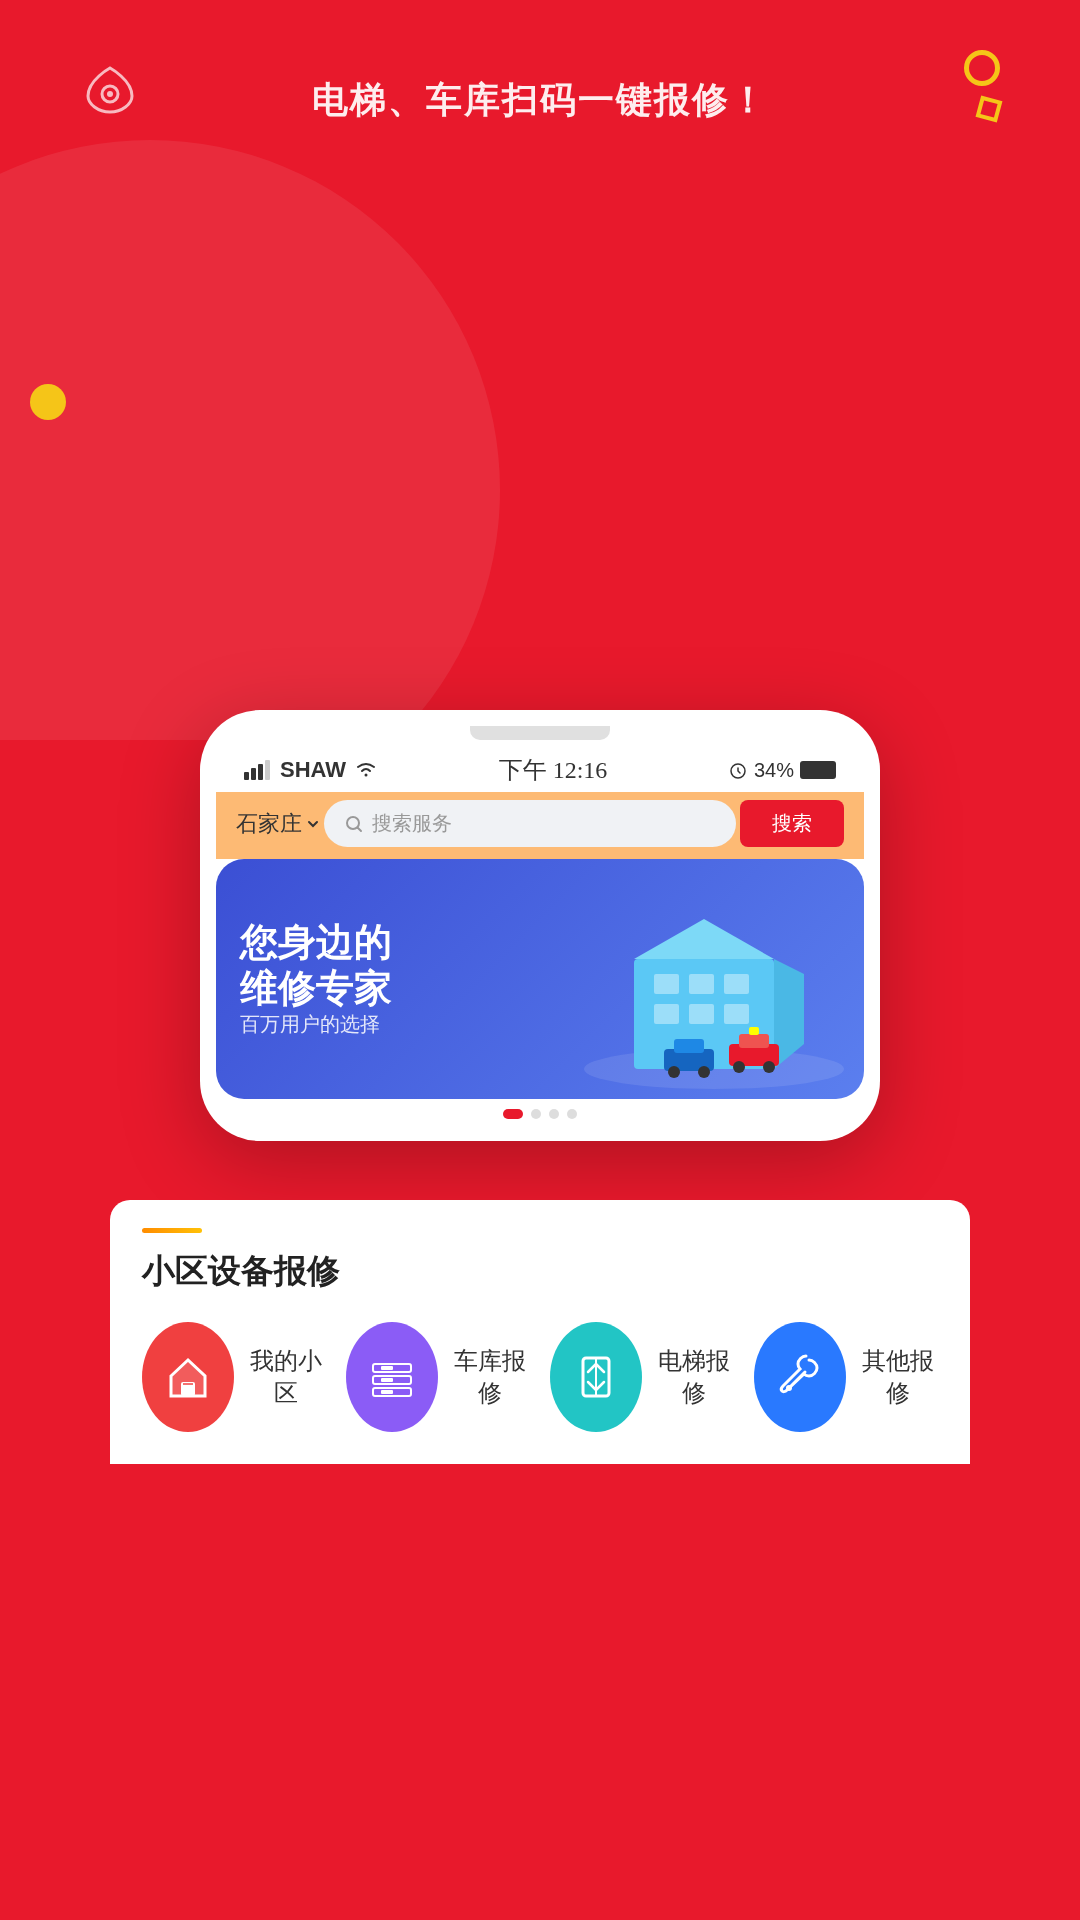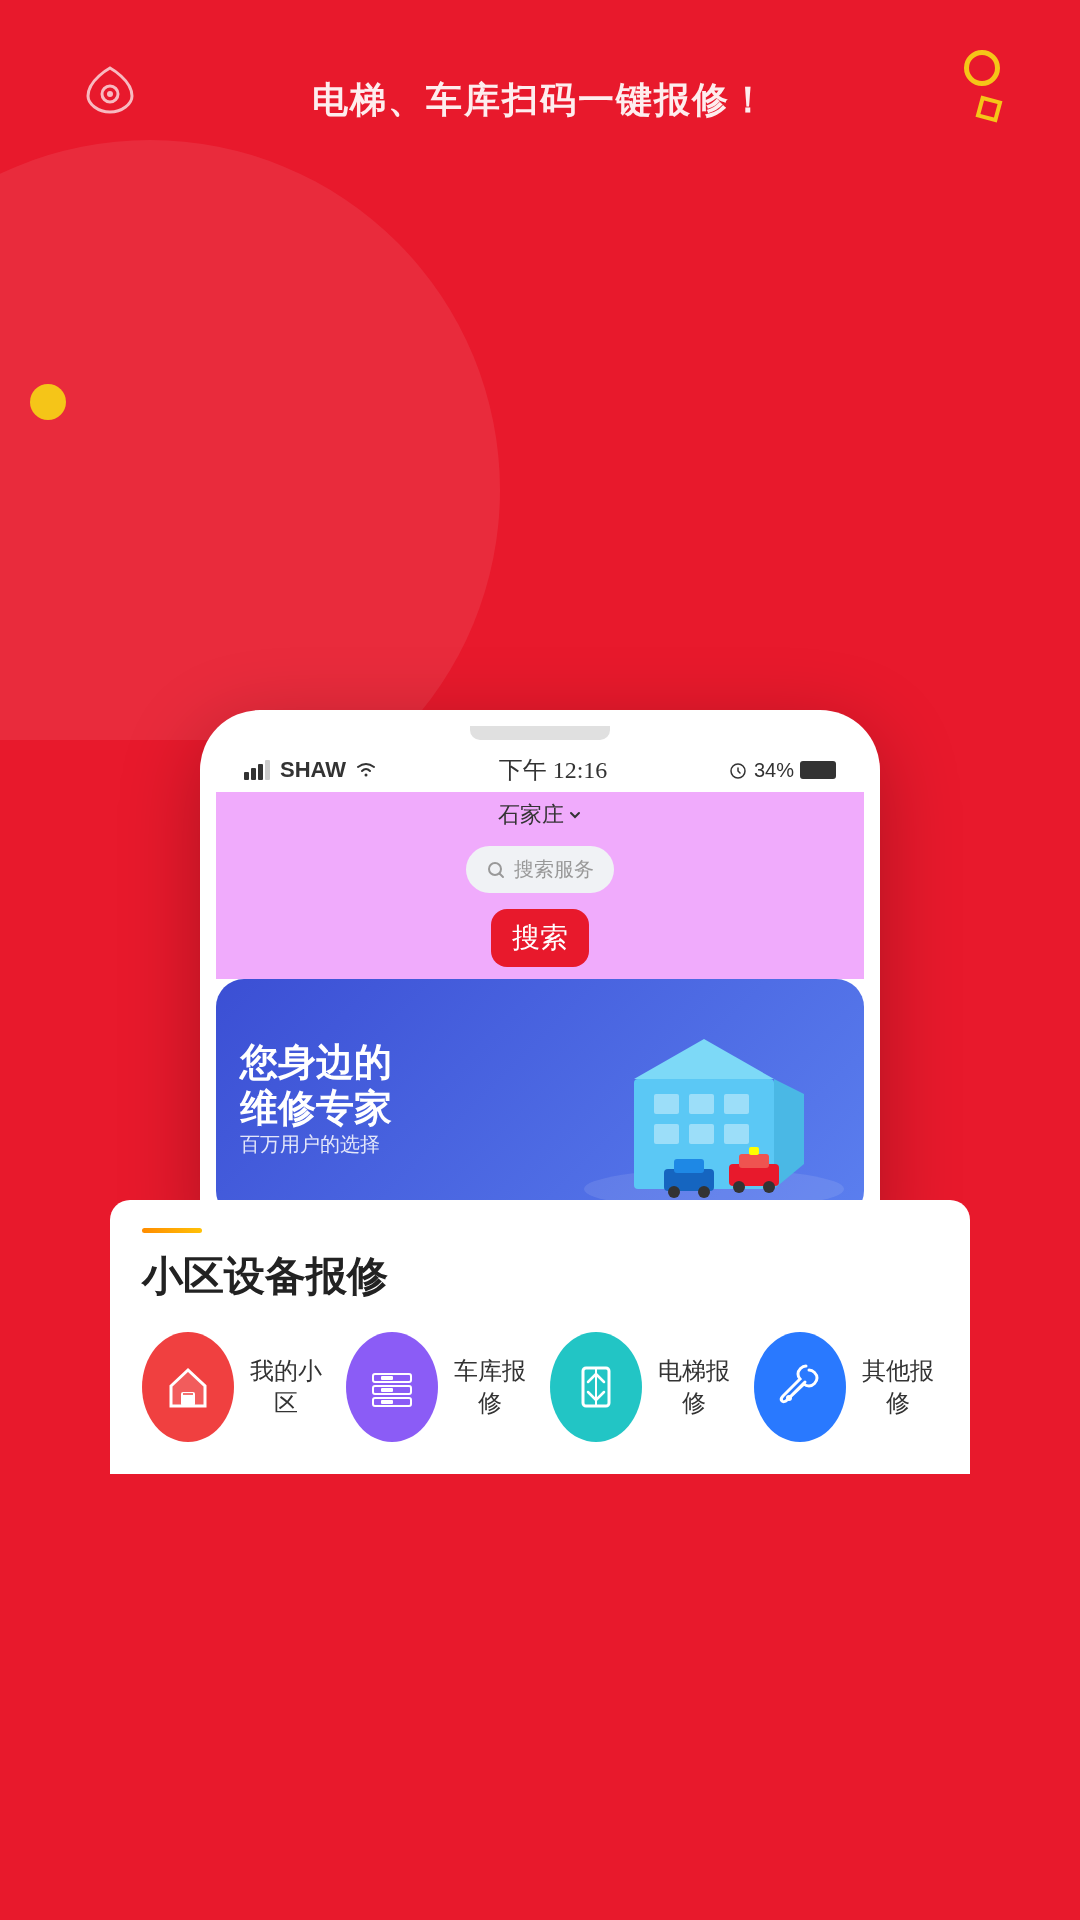--- a/index.html
+++ b/index.html
@@ -149,26 +149,25 @@
       display: inline-block;
       width: 36px;
       height: 18px;
       border: 2px solid #333;
       border-radius: 3px;
       position: relative;
       background: #333;
     }
 
     .phone-search-bar {
-      background: #f0abfc;
+      background: #fdba74;
       padding: 8px 20px 12px;
       display: flex;
       align-items: center;
-      gap: 16px;
-      flex-direction: column;
+      gap: 4px;
     }
 
     .location-pill {
       display: flex;
       align-items: center;
       gap: 4px;
       font-size: 22px;
       color: #333;
       white-space: nowrap;
     }
@@ -181,23 +180,23 @@
       display: flex;
       align-items: center;
       gap: 8px;
       font-size: 20px;
       color: #999;
     }
 
     .search-btn {
       background: #e8192c;
       color: #fff;
-      border-radius: 16px;
-      padding: 10px 21px;
-      font-size: 28px;
+      border-radius: 8px;
+      padding: 10px 32px;
+      font-size: 20px;
       white-space: nowrap;
     }
 
     
     .phone-banner {
       background: linear-gradient(135deg, #3b4fd4 0%, #5b7fef 100%);
       height: 240px;
       position: relative;
       overflow: hidden;
       display: flex;
@@ -262,21 +261,21 @@
     }
 
     .section-header {
       display: flex;
       align-items: center;
       gap: 10px;
       margin-bottom: 28px;
     }
 
     .section-title {
-      font-size: 41px;
+      font-size: 33px;
       font-weight: 700;
       color: #222;
     }
 
     .icon-grid {
       display: grid;
       grid-template-columns: repeat(4, 1fr);
       gap: 20px;
     }
 

